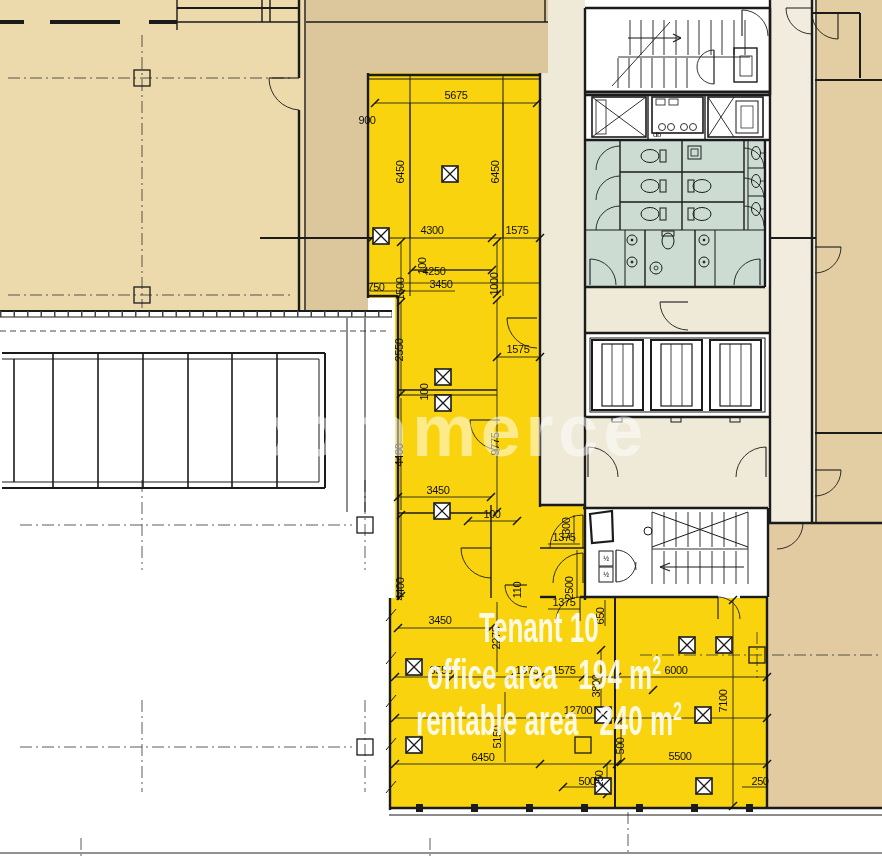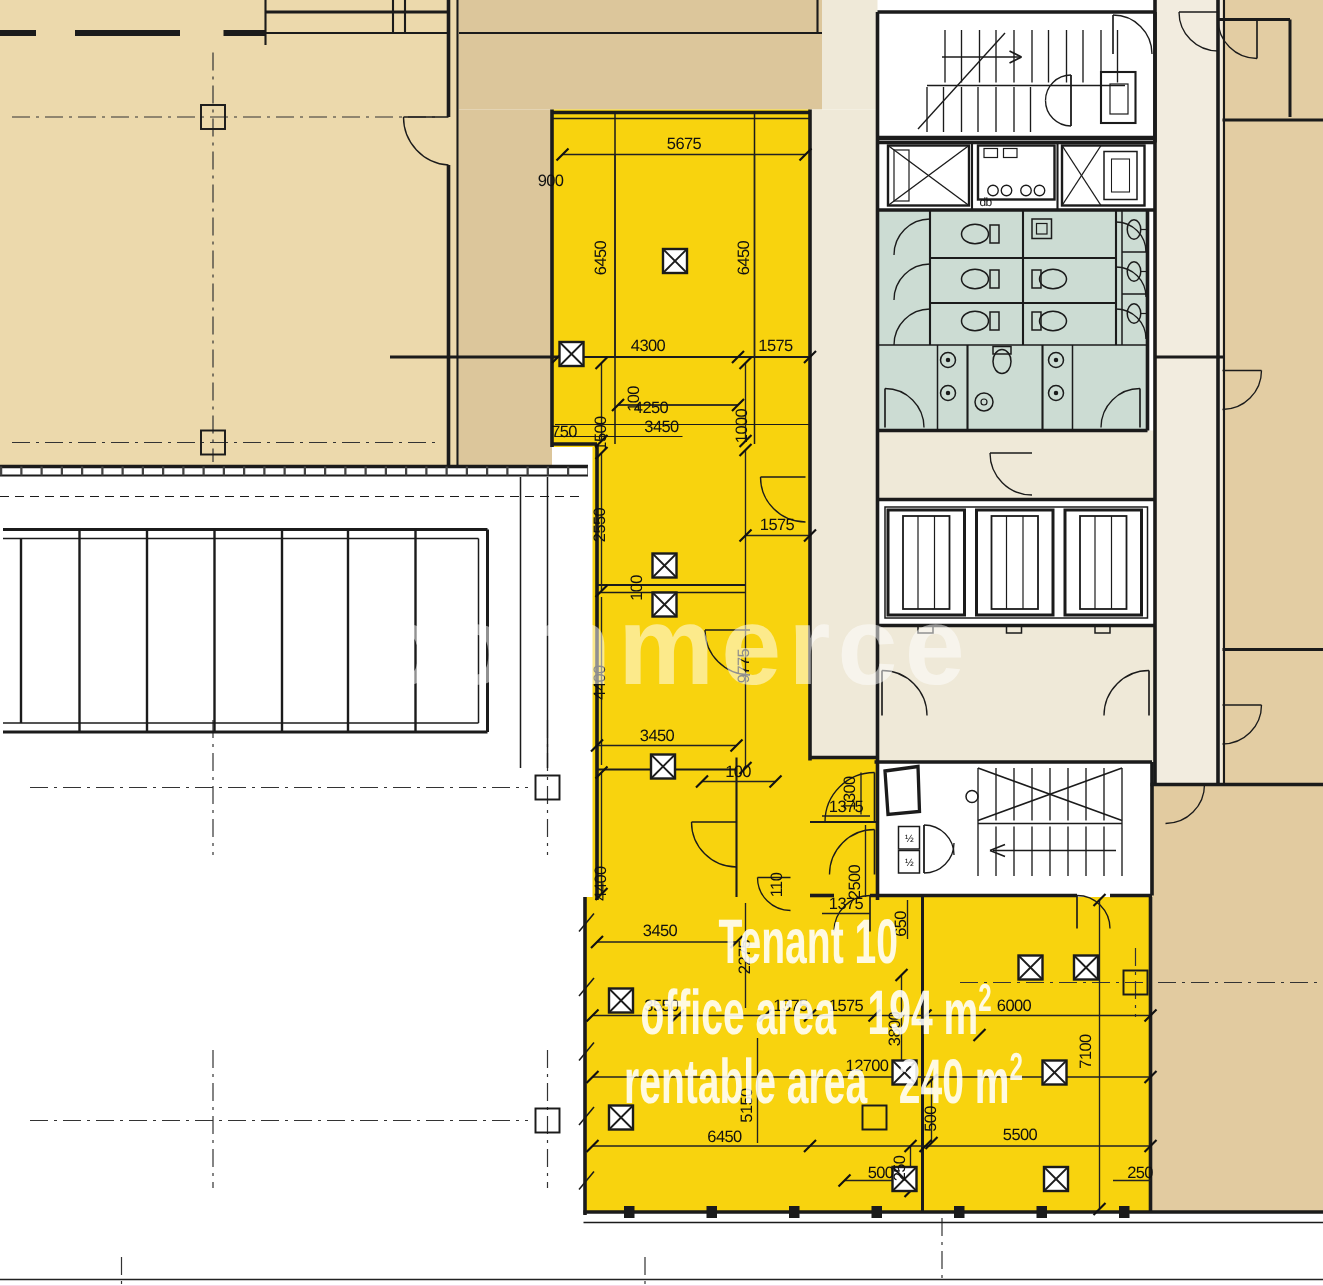--- a/index.html
+++ b/index.html
@@ -1,16 +1,16 @@
 <!DOCTYPE html>
 <html><head>
 <meta charset="utf-8">
 <style>
   html,body{margin:0;padding:0;background:#fff;}
-  #plan-root{position:relative;width:882px;height:857px;overflow:hidden;background:#ec4899;
+  #plan-root{position:relative;width:882px;height:857px;overflow:hidden;background:#3b82f6;
     font-family:"Liberation Sans",sans-serif;}
   #plan-root svg{position:absolute;left:0;top:0;}
   .ovl{position:absolute;transform-origin:left top;white-space:pre;pointer-events:none;}
   #watermark{left:250px;top:388px;font-size:74px;font-weight:bold;letter-spacing:5px;
     color:rgba(255,255,255,0.52);transform:scaleX(0.97);}
   .tline{font-weight:bold;color:rgba(255,255,255,0.88);transform:scaleX(0.62);
     font-size:42px;letter-spacing:0;}
   #t-line1{left:479px;top:604px;}
   #t-line2{left:427px;top:650px;}
   #t-line3{left:416px;top:696px;}

